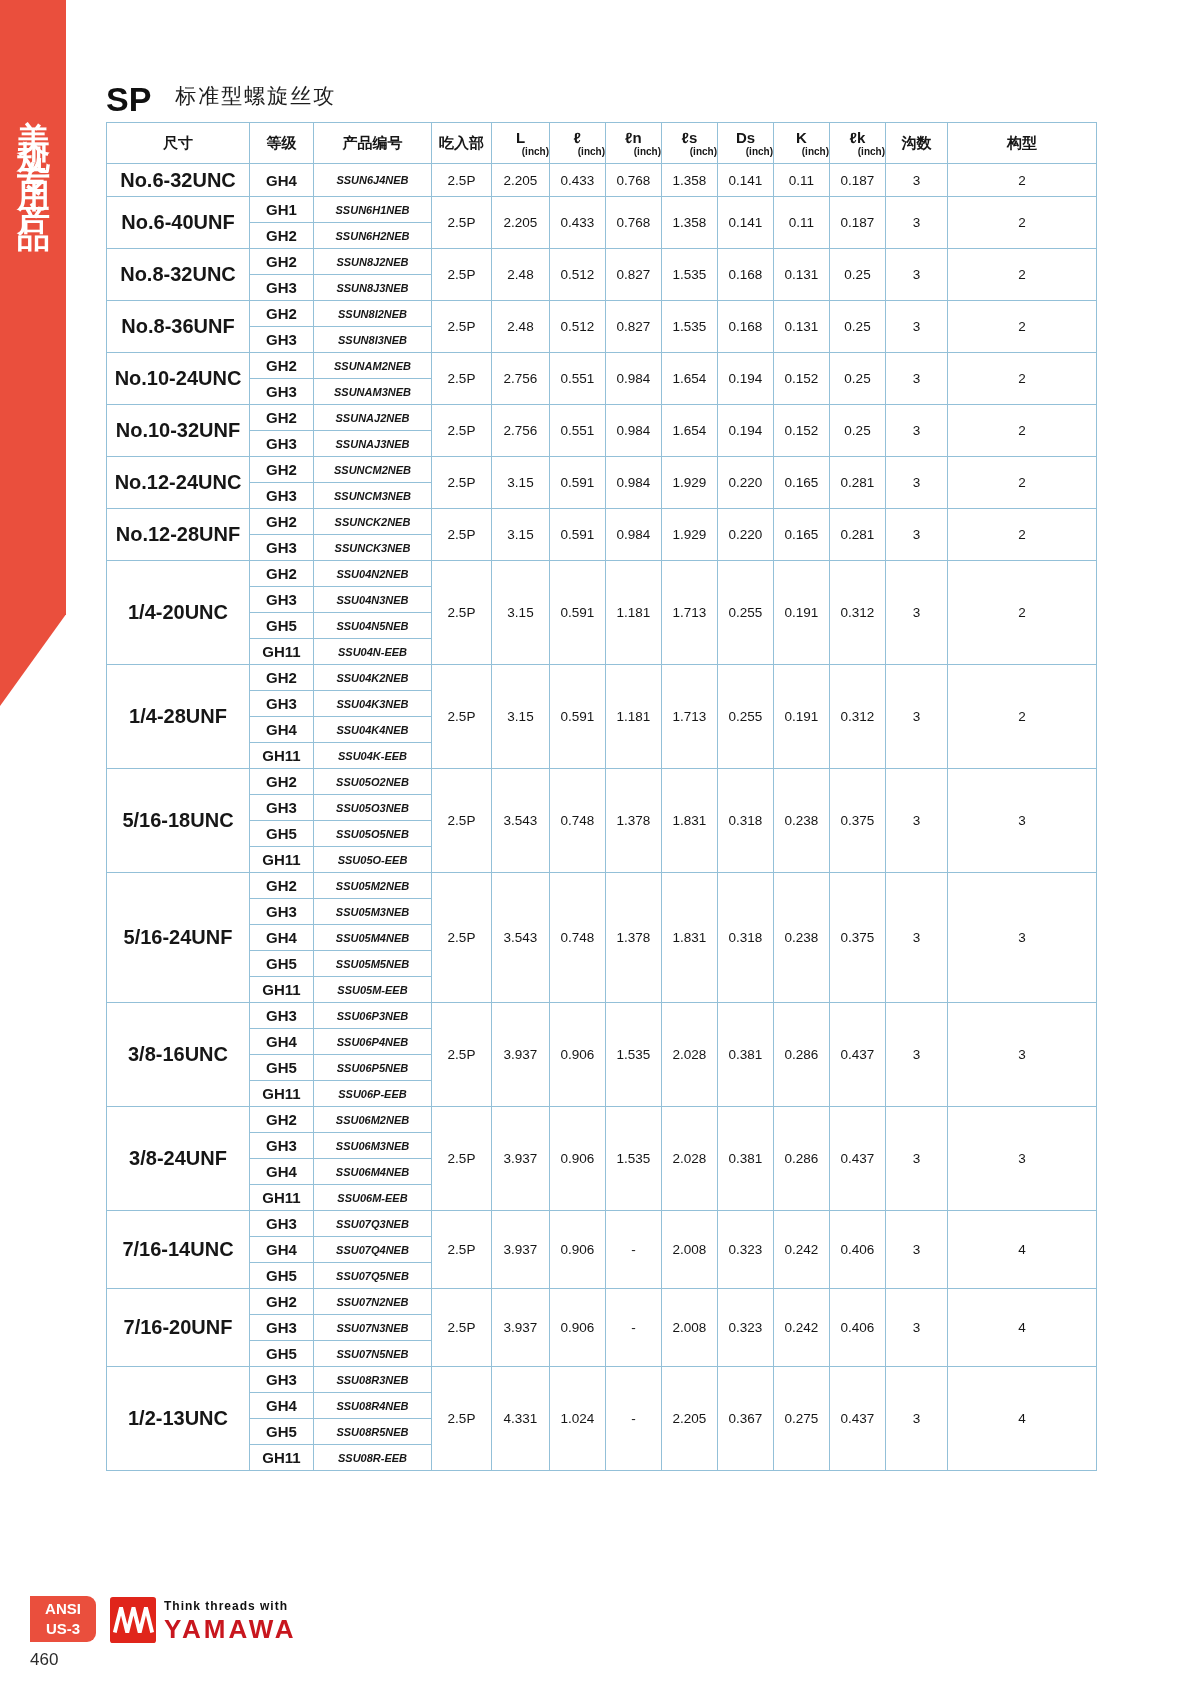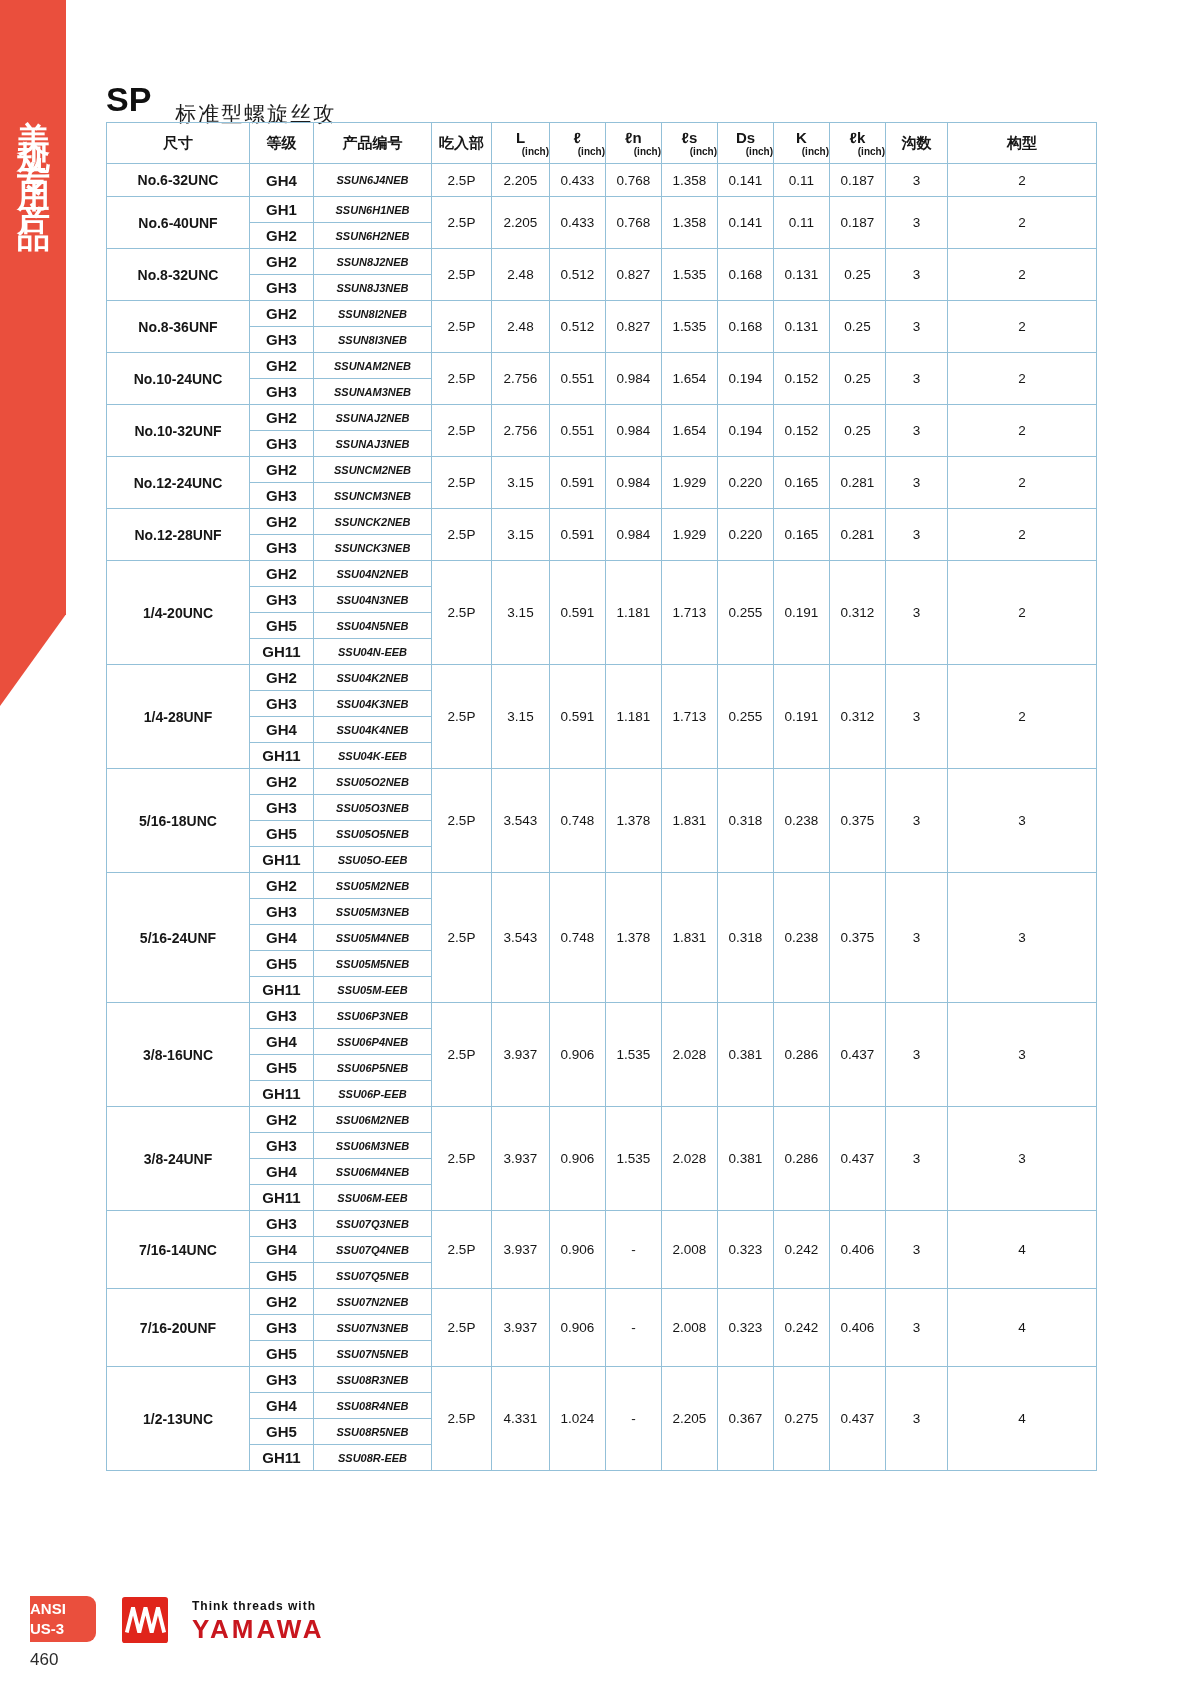--- a/index.html
+++ b/index.html
@@ -16,53 +16,53 @@
   .side-banner .vtext {
     position:absolute; top:94px; left:50%; transform:translateX(-50%);
     writing-mode:vertical-rl; text-orientation:upright;
     color:#ffffff; font-size:33px; font-weight:bold; letter-spacing:20px;
     font-family:"Liberation Sans","DejaVu Sans",sans-serif;
   }
 
   
   .title-row { position:absolute; left:106px; top:82px; display:flex; align-items:flex-start; gap:24px; }
   .title { font-size:34px; font-weight:bold; line-height:1; color:#101010; }
-  .subtitle { font-size:21px; color:#1c1c1c; letter-spacing:2px; padding-bottom:3px;margin-top:18px; }
+  .subtitle { font-size:21px; color:#1c1c1c; letter-spacing:2px; padding-bottom:3px; }
 
   
   .spec-table {
     position:absolute; left:106px; top:122px; width:990px;
     border-collapse:collapse; table-layout:fixed;
   }
   .spec-table th, .spec-table td {
     border:1px solid #93c0d8; text-align:center; vertical-align:middle;
     overflow:hidden; white-space:nowrap;
   }
   .spec-table thead tr { height:41px;padding-left:20px; }
   .h-label { font-size:15px; font-weight:bold; line-height:1.15; }
   .h-unit  { font-size:10px; font-weight:bold; line-height:1;text-align:right; }
   .spec-table tbody tr { height:26px; }
   .spec-table tbody tr.single-row { height:33px; }
-  .size-cell  { font-size:14px; font-weight:bold;margin-left:16px; }
+  .size-cell  { font-size:20px; font-weight:bold;margin-left:16px; }
   .grade-cell { font-size:15px; font-weight:bold; }
   .code-cell  { font-size:11px; font-weight:bold;font-style:italic; }
   .value-cell { font-size:13.5px; }
 
   
   .ansi-badge {
     position:absolute; left:30px; top:1596px; width:66px; height:46px;
     background:#ea4f3d; border-radius:0 9px 9px 0;
     color:#ffffff; font-weight:bold; font-size:15px; line-height:1.35;
-    display:flex; flex-direction:column; justify-content:center; align-items:flex-start;
+    display:flex; flex-direction:column; justify-content:center; align-items:center;
   }
   .page-number {
     position:absolute; left:30px; top:1650px; width:66px;
     font-size:17px; color:#2c2c2c;
   }
-  .logo { position:absolute; left:110px; top:1597px; display:flex; align-items:flex-start; gap:24px;margin-left:12px; }
+  .logo { position:absolute; left:110px; top:1597px; display:flex; align-items:flex-start; gap:8px; }
   .logo-icon { width:46px; height:46px; flex:0 0 auto; }
   .logo-text { display:flex; flex-direction:column; padding-top:2px; }
   .logo-tagline { font-size:12px; font-weight:bold; color:#101010; letter-spacing:1px; margin-bottom:3px; }
   .logo-brand { font-size:26px; font-weight:bold; color:#c8161e; letter-spacing:3px; line-height:1; }
 </style>
 </head>
 <body>
 
 <div class="page">
 

